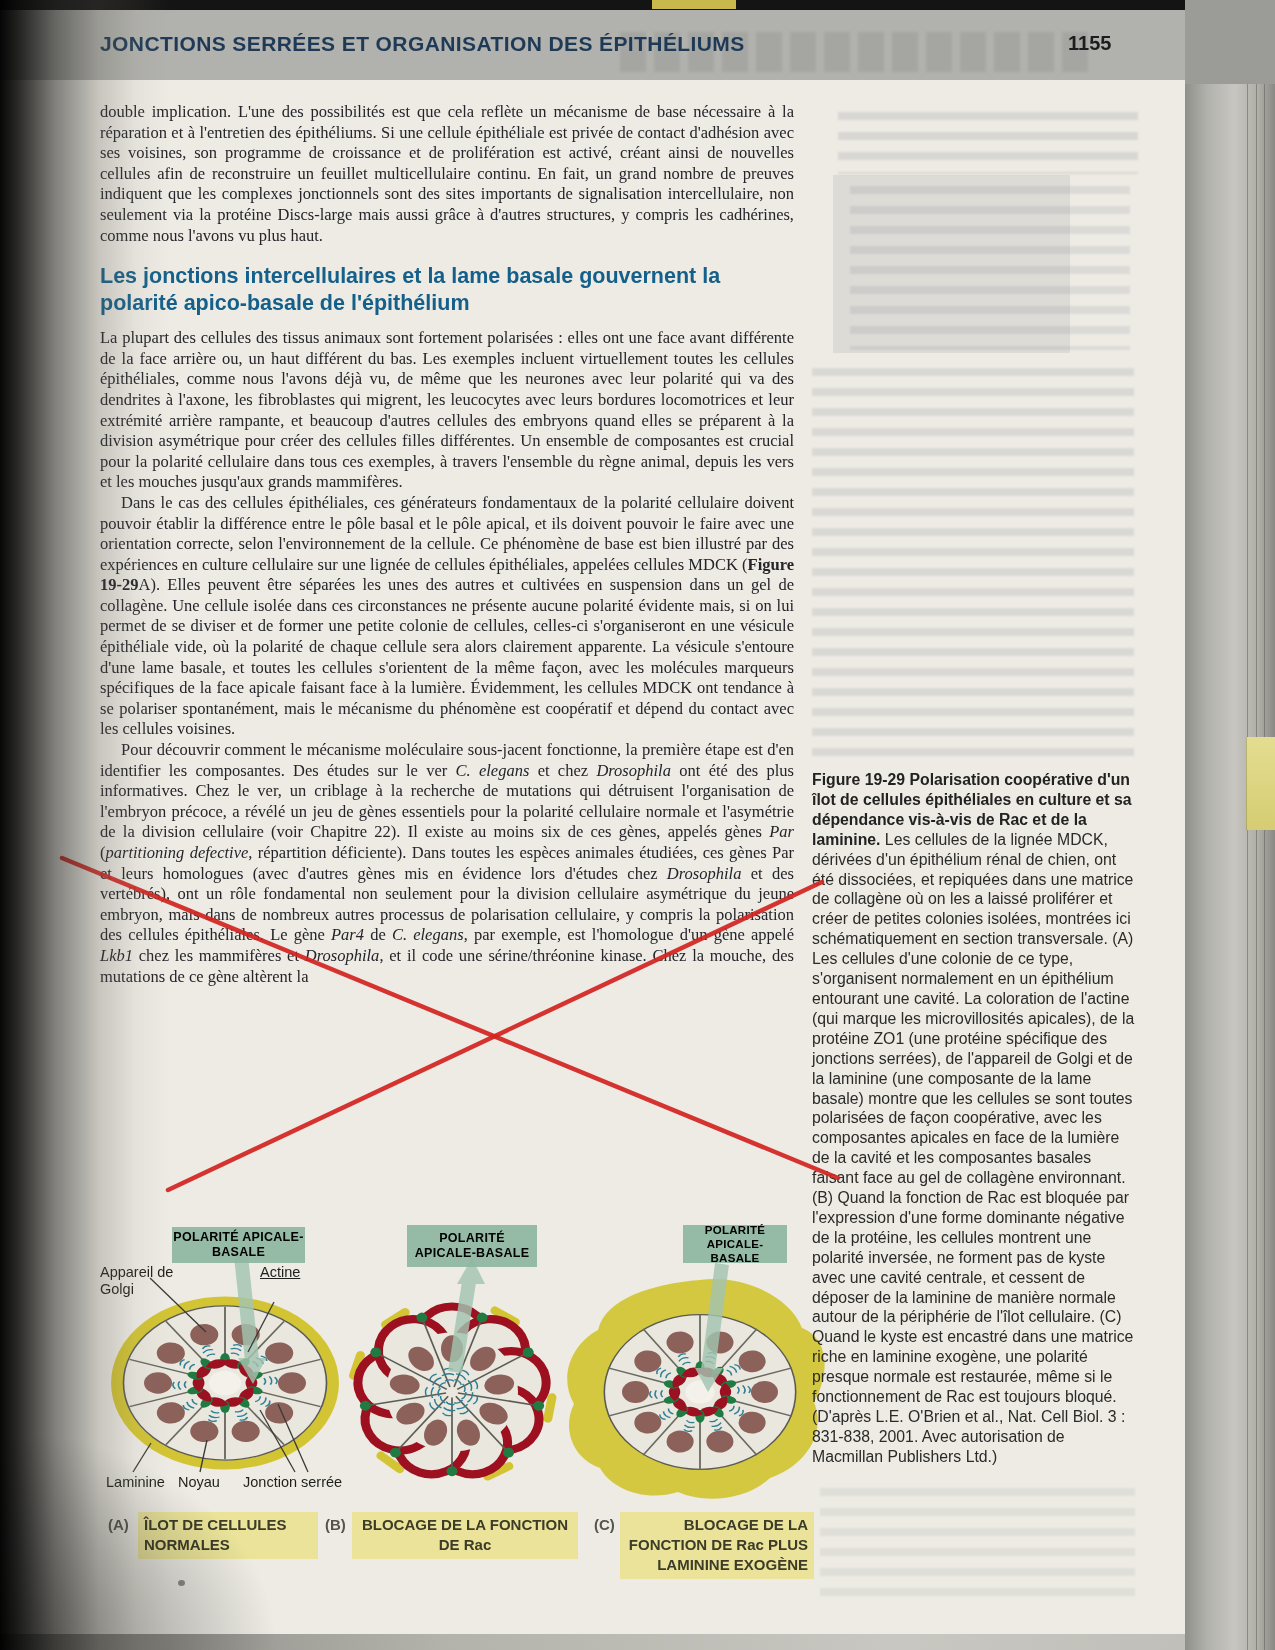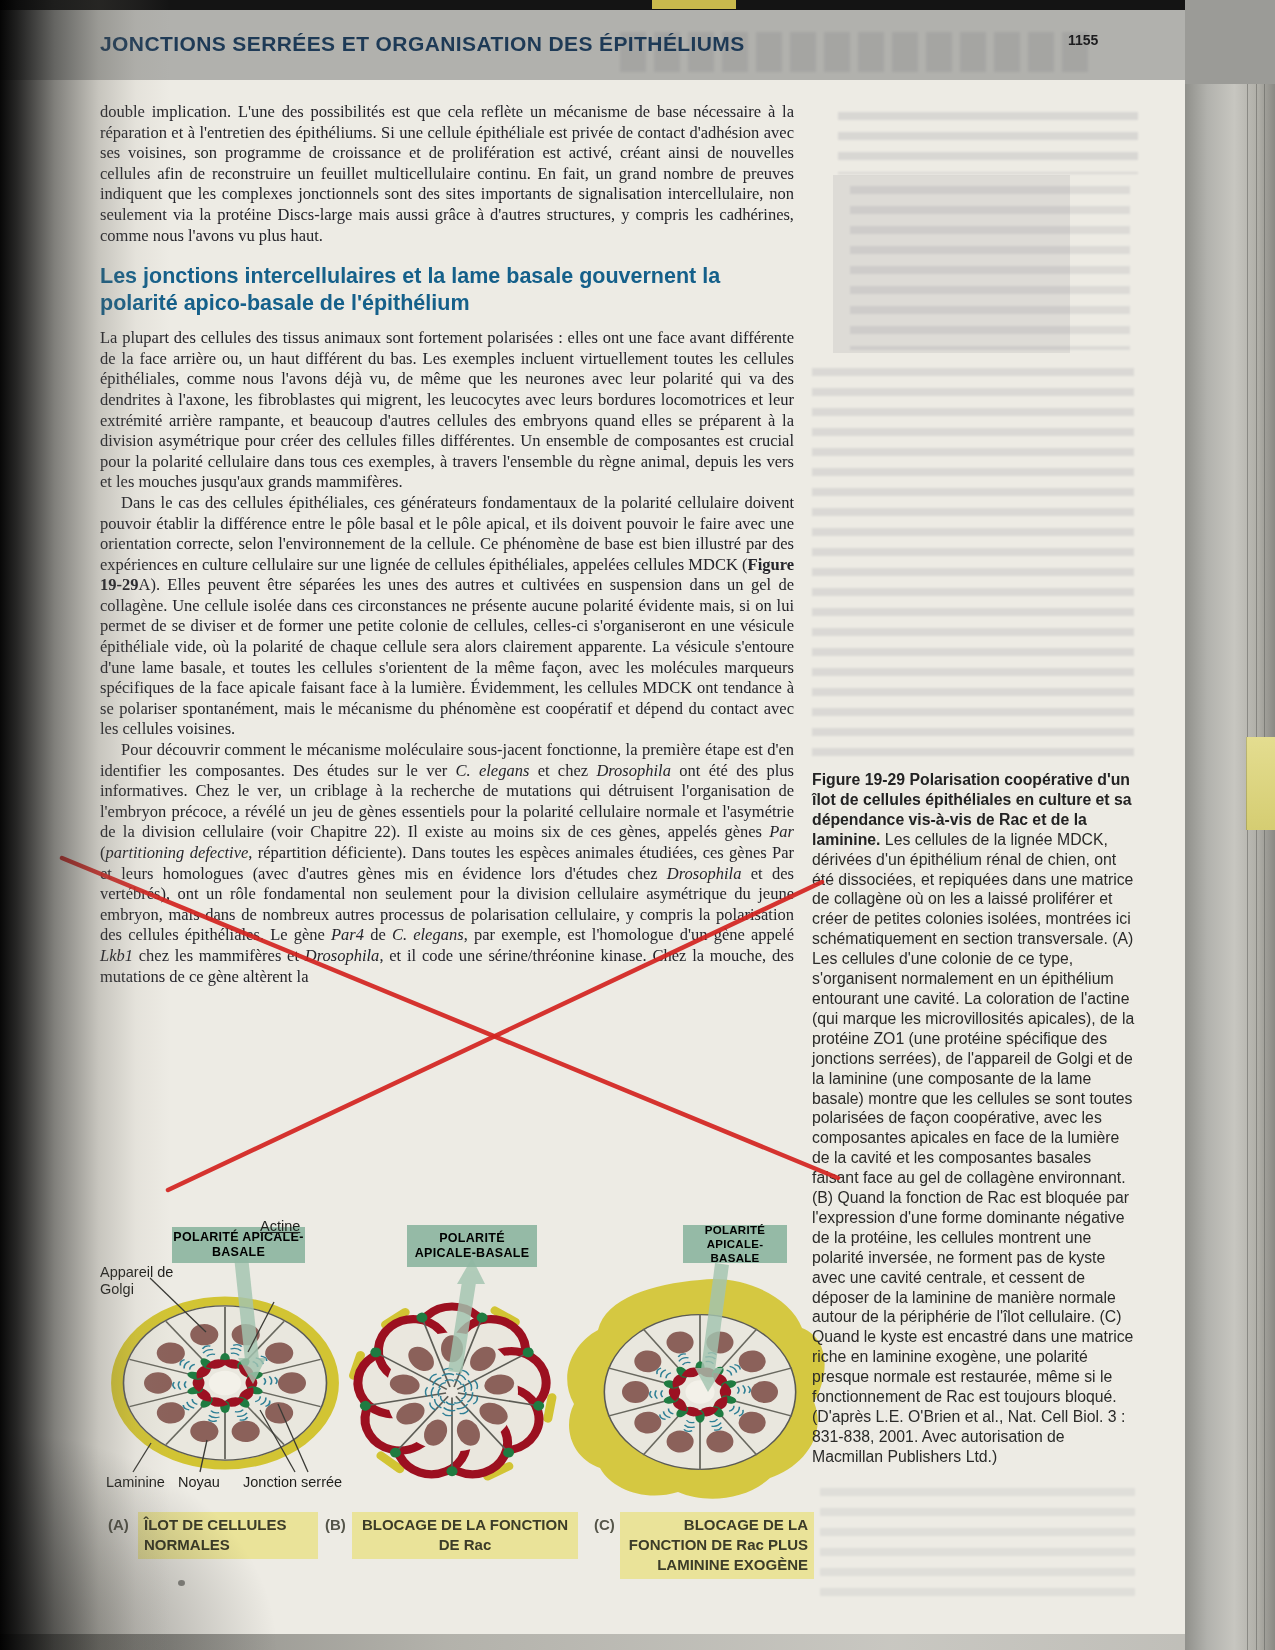--- a/index.html
+++ b/index.html
@@ -22,21 +22,21 @@
   .yellow-tab{position:absolute;left:1246px;top:737px;width:29px;height:93px;z-index:37;
     background:linear-gradient(to bottom,#e4dd90,#d5cd72);border-left:1px solid rgba(60,60,40,.25);}
   .speck{position:absolute;left:178px;top:1580px;width:7px;height:6px;border-radius:50%;background:#4a4a44;opacity:.6;z-index:12;}
   
   .header-band{position:absolute;left:0;top:10px;width:1275px;height:70px;background:#b1b1ad;z-index:5;}
   .header-ghost{position:absolute;left:620px;top:22px;width:470px;height:40px;opacity:.08;filter:blur(1.5px);
     background:repeating-linear-gradient(to right,#223 0 26px,transparent 26px 34px);}
   .header-title{position:absolute;left:100px;top:32px;font-family:"Liberation Sans",sans-serif;
     font-weight:bold;font-size:21px;letter-spacing:.4px;color:#1e3a56;z-index:6;}
   .header-page{position:absolute;left:1068px;top:32px;font-family:"Liberation Sans",sans-serif;
-    font-weight:bold;font-size:14px;color:#1d1d1f;z-index:6;text-align:center;}
+    font-weight:bold;font-size:20px;color:#1d1d1f;z-index:6;text-align:center;}
   
   .main-col{position:absolute;left:100px;top:102px;width:694px;z-index:10;
     font-size:16.5px;line-height:20.6px;color:#24242a;text-align:justify;}
   .main-col p{margin:0;}
   .para-indent{text-indent:21px;}
   h2.section{font-family:"Liberation Sans",sans-serif;font-weight:bold;color:#15608a;
     font-size:21.5px;line-height:27px;margin:17px 0 11px 0;text-align:left;}
   
   .fig-caption{position:absolute;left:812px;top:770px;width:326px;z-index:10;
     font-family:"Liberation Sans",sans-serif;font-size:15.8px;line-height:19.9px;color:#2a2a28;text-align:left;}
@@ -49,21 +49,21 @@
   .fig-svg{position:absolute;left:0;top:1200px;z-index:8;}
   .pol-box{position:absolute;z-index:9;background:rgba(142,182,161,.93);
     font-family:"Liberation Sans",sans-serif;font-weight:bold;color:#000000;
     display:flex;align-items:center;justify-content:center;text-align:center;letter-spacing:.3px;}
   .pol-a{left:172px;top:1227px;width:133px;height:36px;font-size:12.5px;line-height:15px;}
   .pol-b{left:407px;top:1225px;width:130px;height:42px;font-size:12.5px;line-height:15px;}
   .pol-c{left:683px;top:1225px;width:104px;height:38px;font-size:11.5px;line-height:14px;}
   .diag-label{position:absolute;z-index:9;font-family:"Liberation Sans",sans-serif;
     font-size:14.5px;line-height:17px;color:#1f1f1c;}
   .lab-golgi{left:100px;top:1264px;width:78px;}
-  .lab-actine{left:260px;top:1218px;text-decoration:underline;}
+  .lab-actine{left:260px;top:1264px;text-decoration:underline;}
   .lab-laminine{left:106px;top:1474px;}
   .lab-noyau{left:178px;top:1474px;}
   .lab-jonction{left:243px;top:1474px;}
   .cap-letter{position:absolute;z-index:9;font-family:"Liberation Sans",sans-serif;
     font-size:15px;font-weight:bold;color:#55554a;}
   .cap-hl{position:absolute;z-index:9;background:#eae399;padding:3px 6px 4px 6px;
     font-family:"Liberation Sans",sans-serif;font-size:15px;font-weight:bold;line-height:20px;color:#3c3c28;}
   .capA-letter{left:108px;top:1516px;}  .capA{left:138px;top:1512px;width:168px;}
   .capB-letter{left:325px;top:1516px;}  .capB{left:352px;top:1512px;width:214px;text-align:center;}
   .capC-letter{left:594px;top:1516px;}  .capC{left:620px;top:1512px;width:182px;text-align:right;}

